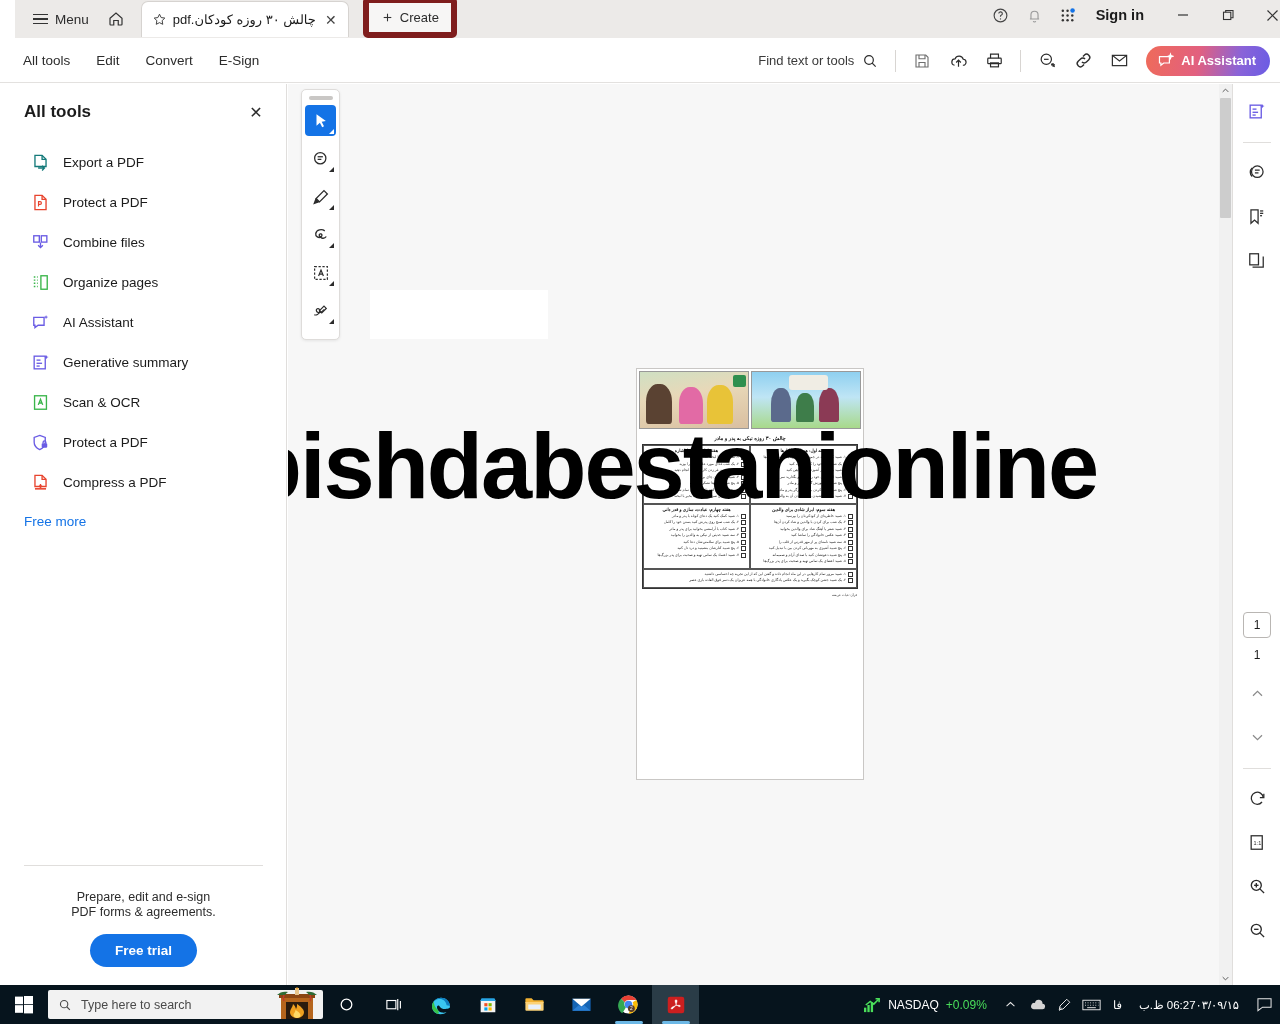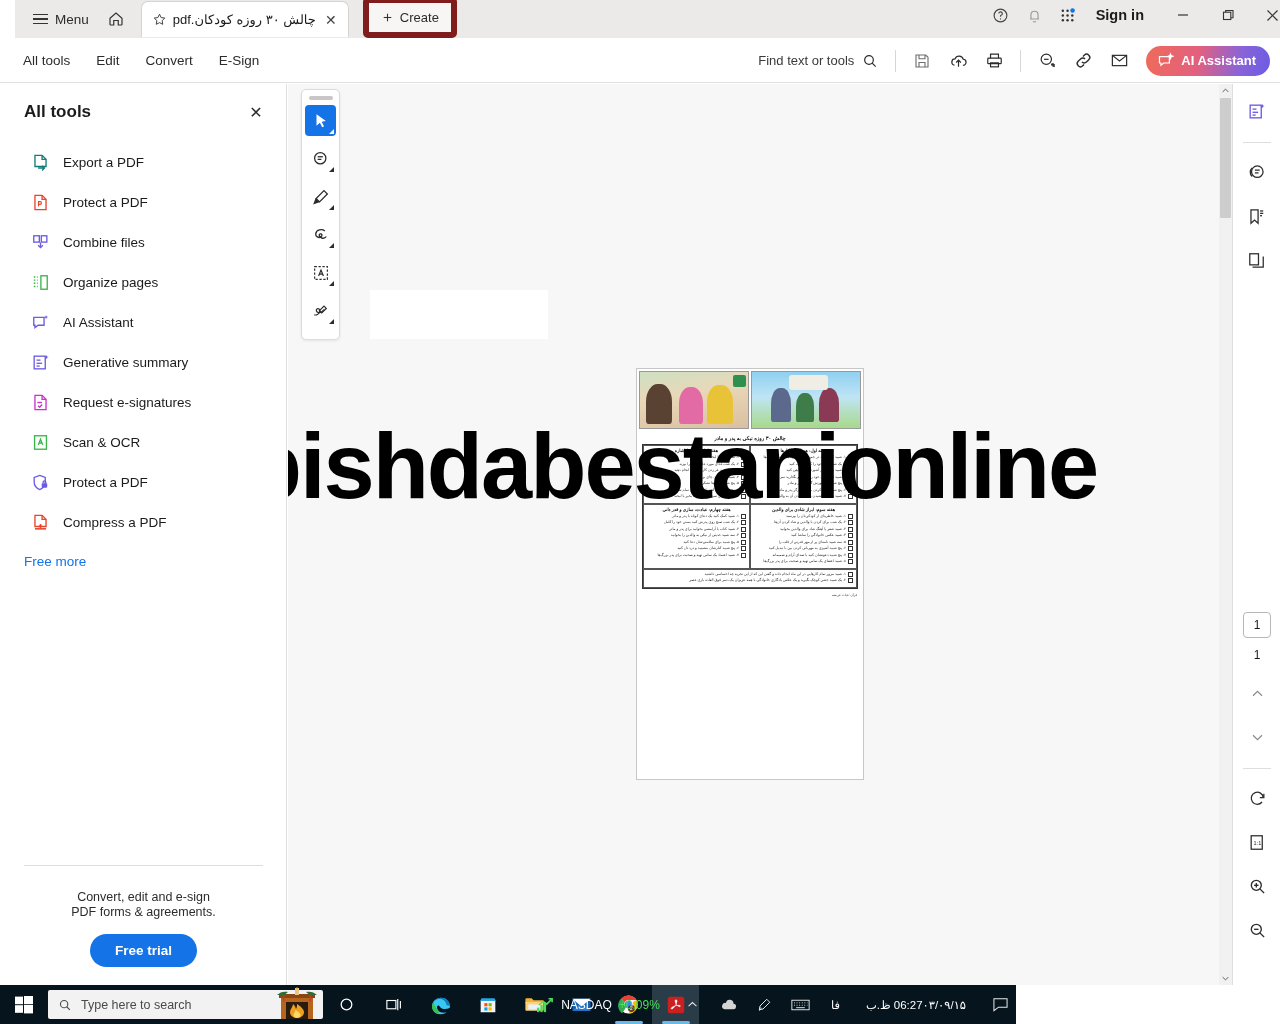--- a/index.html
+++ b/index.html
@@ -216,21 +216,21 @@
   }
   .page-input {
     width: 28px; height: 26px; border: 1px solid #b9b6b3; border-radius: 4px;
     text-align: center; font-size: 12px; color: #1b1b1b; font-family: inherit;
     background: #fff; outline: none;
   }
   .page-total { font-size: 12px; color: #1b1b1b; margin-top: 10px; }
 
   
   .taskbar {
-    position: absolute; left: 0; bottom: 0; width: 1016px; height: 39px;
+    position: absolute; left: 0; bottom: 0; width: 1280px; height: 39px;
     background: #06141d; display: flex; align-items: center;
   }
   .start-btn {
     width: 47px; height: 39px; display: flex; align-items: center; justify-content: center; cursor: pointer;
   }
   .tb-search {
     position: relative; width: 275px; height: 29px; background: #f2f2f2; border-radius: 2px;
     display: flex; align-items: center; padding-left: 10px; gap: 9px; margin-left: 1px;
   }
   .tb-search-ph { font-size: 12.5px; color: #4a4a4a; }
@@ -240,21 +240,21 @@
   .tb-icon {
     width: 47px; height: 39px; display: flex; align-items: center; justify-content: center; cursor: pointer;
     position: relative;
   }
   .tb-icon.running::after {
     content: ''; position: absolute; bottom: 0; left: 50%; transform: translateX(-50%);
     width: 28px; height: 3px; background: #6cb8e6; border-radius: 2px;
   }
   .tb-icon.active { background: #2a3c47; }
   .tray {
-    position: absolute; right: 0; height: 39px; display: flex; align-items: center; gap: 9px;
+    position: absolute; right: 0; height: 39px; display: flex; align-items: center; gap: 0;
   }
   .stock { display: flex; align-items: center; gap: 7px; padding: 0 10px; cursor: pointer; }
   .stock-name { font-size: 12px; color: #fff; }
   .stock-chg { font-size: 12px; color: #4ade5a; }
   .tray-ic {
     width: 27px; height: 39px; display: flex; align-items: center; justify-content: center; cursor: pointer;
   }
   .tray-lang { font-size: 11.5px; color: #fff; padding: 0 8px; cursor: pointer; }
   .clock {
     display: flex; flex-direction: row; align-items: center; justify-content: center;
@@ -478,31 +478,20 @@
             <rect x="4" y="4" width="14" height="16"></rect>
             <line x1="7" y1="9" x2="12" y2="9"></line>
             <line x1="7" y1="13" x2="14" y2="13"></line>
             <line x1="7" y1="16.5" x2="11" y2="16.5"></line>
             <path d="M19.5 2.5l.7 2 2 .7-2 .7-.7 2-.7-2-2-.7 2-.7z" fill="#6a5ce4" stroke="none"></path>
           </svg>
       </span>
       <span class="tool-lbl">Generative summary</span>
     </div>
 
-    <div class="tool-row">
-      <span class="tool-ico">
-        <svg width="19" height="19" viewBox="0 0 24 24" fill="none" stroke="#cc33cc" stroke-width="1.7">
-            <path d="M5 3h9l5 5v13H5z"></path>
-            <path d="M14 3v5h5"></path>
-            <line x1="8" y1="12" x2="14" y2="12"></line>
-            <path d="M9 16l2 2 3-3.5"></path>
-          </svg>
-      </span>
-      <span class="tool-lbl">Request e-signatures</span>
-    </div>
 
     <div class="tool-row">
       <span class="tool-ico">
         <svg width="19" height="19" viewBox="0 0 24 24" fill="none" stroke="#3ab54a" stroke-width="1.7">
             <rect x="4.5" y="3.5" width="15" height="17"></rect>
             <path d="M9.2 15l2.8-7 2.8 7M10.2 12.6h3.6"></path>
           </svg>
       </span>
       <span class="tool-lbl">Scan &amp; OCR</span>
     </div>
@@ -530,21 +519,21 @@
       </span>
       <span class="tool-lbl">Compress a PDF</span>
     </div>
 
 
     <div class="view-more">Free more</div>
   </div>
 
   <div class="sb-bottom">
     <div class="sb-sep"></div>
-    <div class="sb-promo">Convert, edit and e-sign</div>
+    <div class="sb-promo">Prepare, edit and e-sign</div>
     <div class="sb-promo">PDF forms &amp; agreements.</div>
     <button class="free-trial">Free trial</button>
   </div>
 </div>
 
 <div class="canvas">
 
   <div class="white-smudge"></div>
 
   <div class="annot-bar">

